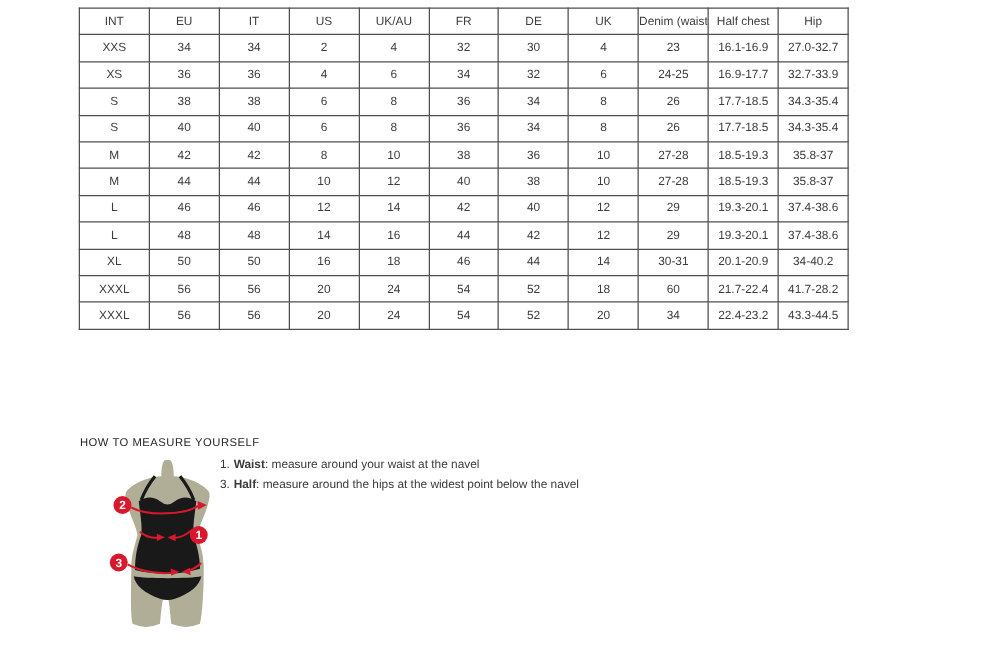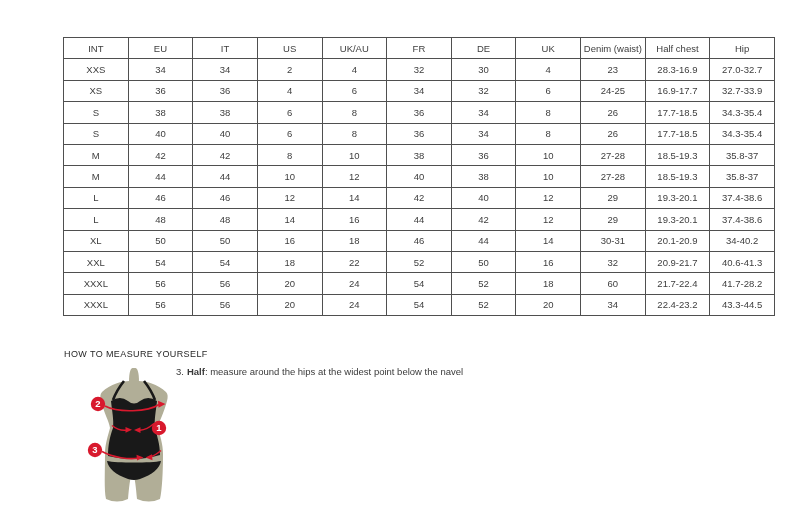--- a/index.html
+++ b/index.html
@@ -12,22 +12,22 @@
     position: relative;
     width: 798px;
     height: 519px;
     background: #ffffff;
     overflow: hidden;
   }
   
   table.size-table {
     position: absolute;
     left: 63px;
-    top: 37px;
-    width: 712px;
+    top: 6px;
+    width: 616px;
     border-collapse: collapse;
     table-layout: fixed;
   }
   table.size-table th,
   table.size-table td {
     border: 1px solid #4f4f4f;
     height: 20.4px;
     padding: 0;
     text-align: center;
     vertical-align: middle;
@@ -97,21 +97,21 @@
         <tr>
           <td>XXS</td>
           <td>34</td>
           <td>34</td>
           <td>2</td>
           <td>4</td>
           <td>32</td>
           <td>30</td>
           <td>4</td>
           <td>23</td>
-          <td>28.3-16.9</td>
+          <td>16.1-16.9</td>
           <td>27.0-32.7</td>
         </tr>
         <tr>
           <td>XS</td>
           <td>36</td>
           <td>36</td>
           <td>4</td>
           <td>6</td>
           <td>34</td>
           <td>32</td>
@@ -203,33 +203,20 @@
           <td>50</td>
           <td>50</td>
           <td>16</td>
           <td>18</td>
           <td>46</td>
           <td>44</td>
           <td>14</td>
           <td>30-31</td>
           <td>20.1-20.9</td>
           <td>34-40.2</td>
-        </tr>
-        <tr>
-          <td>XXL</td>
-          <td>54</td>
-          <td>54</td>
-          <td>18</td>
-          <td>22</td>
-          <td>52</td>
-          <td>50</td>
-          <td>16</td>
-          <td>32</td>
-          <td>20.9-21.7</td>
-          <td>40.6-41.3</td>
         </tr>
         <tr>
           <td>XXXL</td>
           <td>56</td>
           <td>56</td>
           <td>20</td>
           <td>24</td>
           <td>54</td>
           <td>52</td>
           <td>18</td>
@@ -295,16 +282,17 @@
       <circle cx="22" cy="38" r="7.2" fill="#d8192d"></circle>
       <text x="22" y="41.4" text-anchor="middle" font-size="9.5" font-weight="bold" fill="#ffffff">2</text>
       <circle cx="83" cy="62" r="7.2" fill="#d8192d"></circle>
       <text x="83" y="65.4" text-anchor="middle" font-size="9.5" font-weight="bold" fill="#ffffff">1</text>
       <circle cx="19" cy="84" r="7.2" fill="#d8192d"></circle>
       <text x="19" y="87.4" text-anchor="middle" font-size="9.5" font-weight="bold" fill="#ffffff">3</text>
     </svg>
   </div>
 
   <ol class="steps" id="steps-list">
+      <li><span class="num">1.</span><span class="term">Waist</span><span>: measure around your waist at the navel</span></li>
       <li><span class="num">3.</span><span class="term">Half</span><span>: measure around the hips at the widest point below the navel</span></li>
     </ol>
 
 </div>
 
 </body></html>

